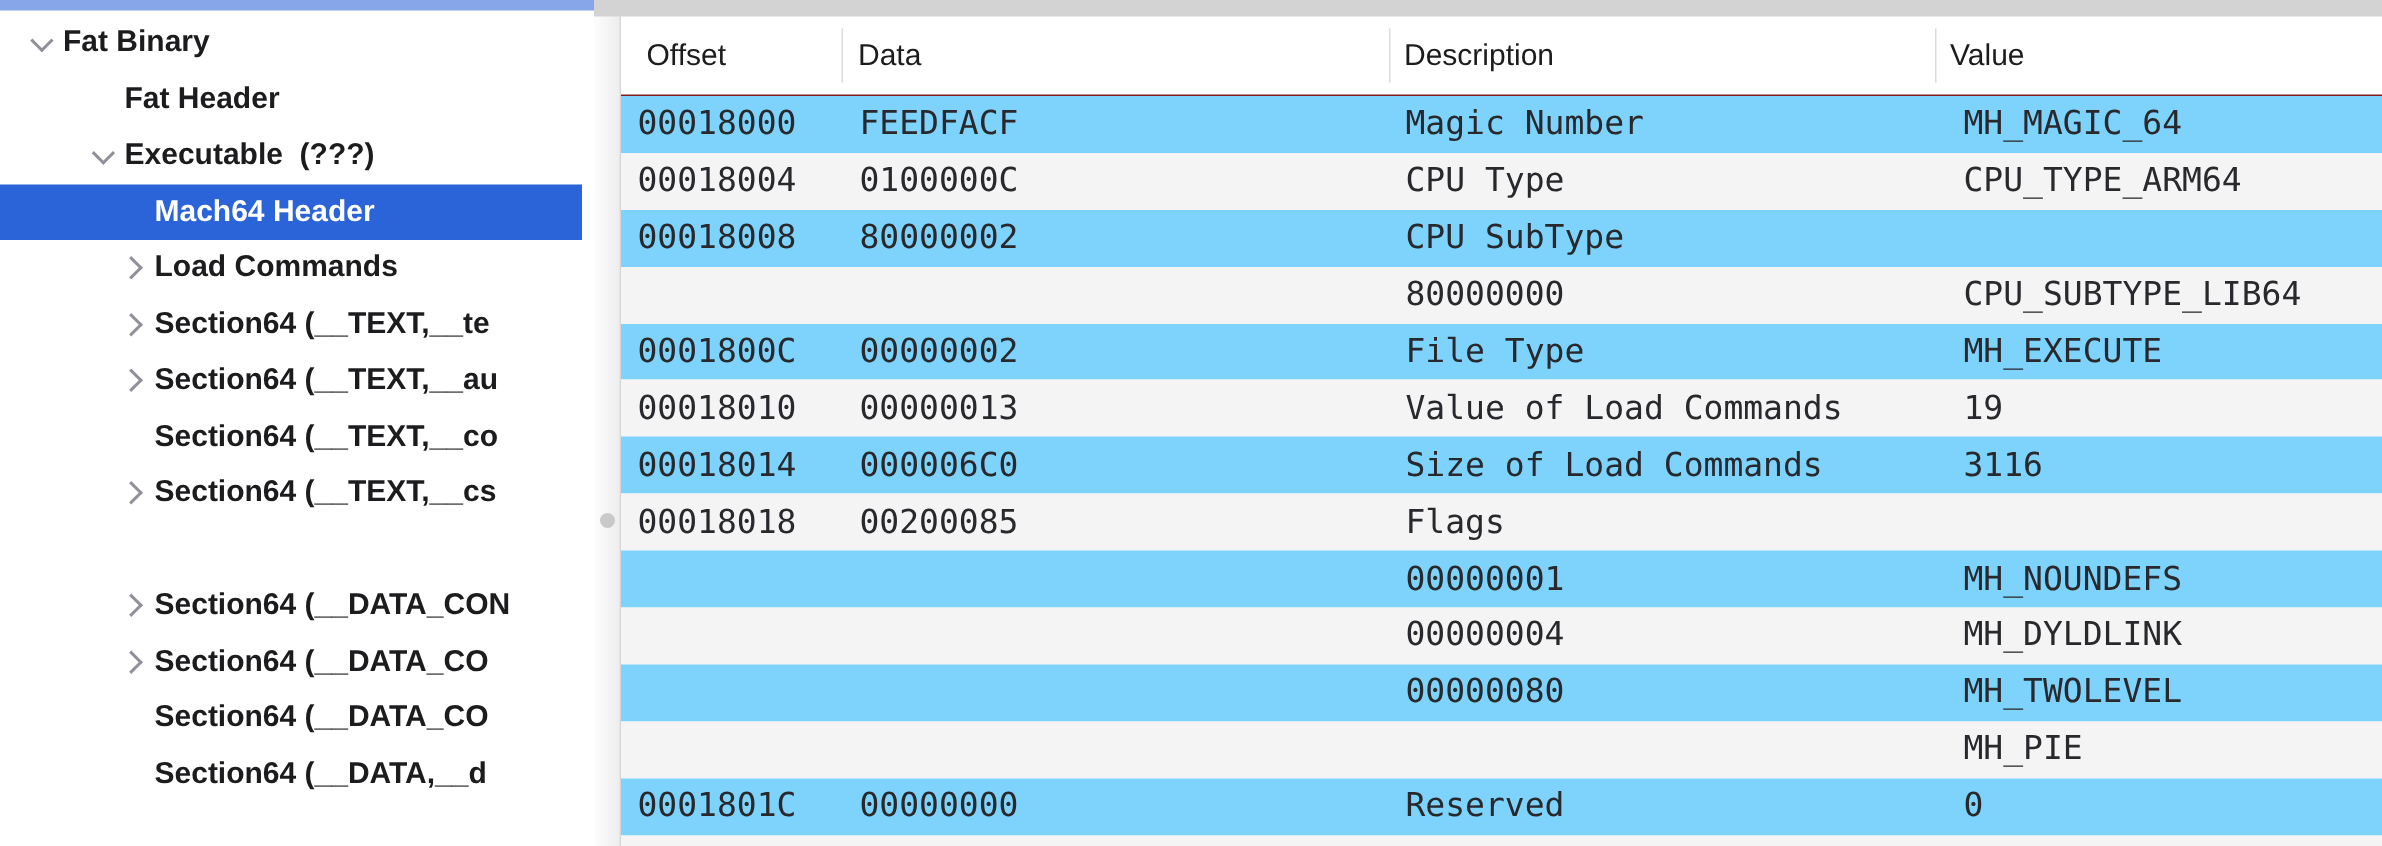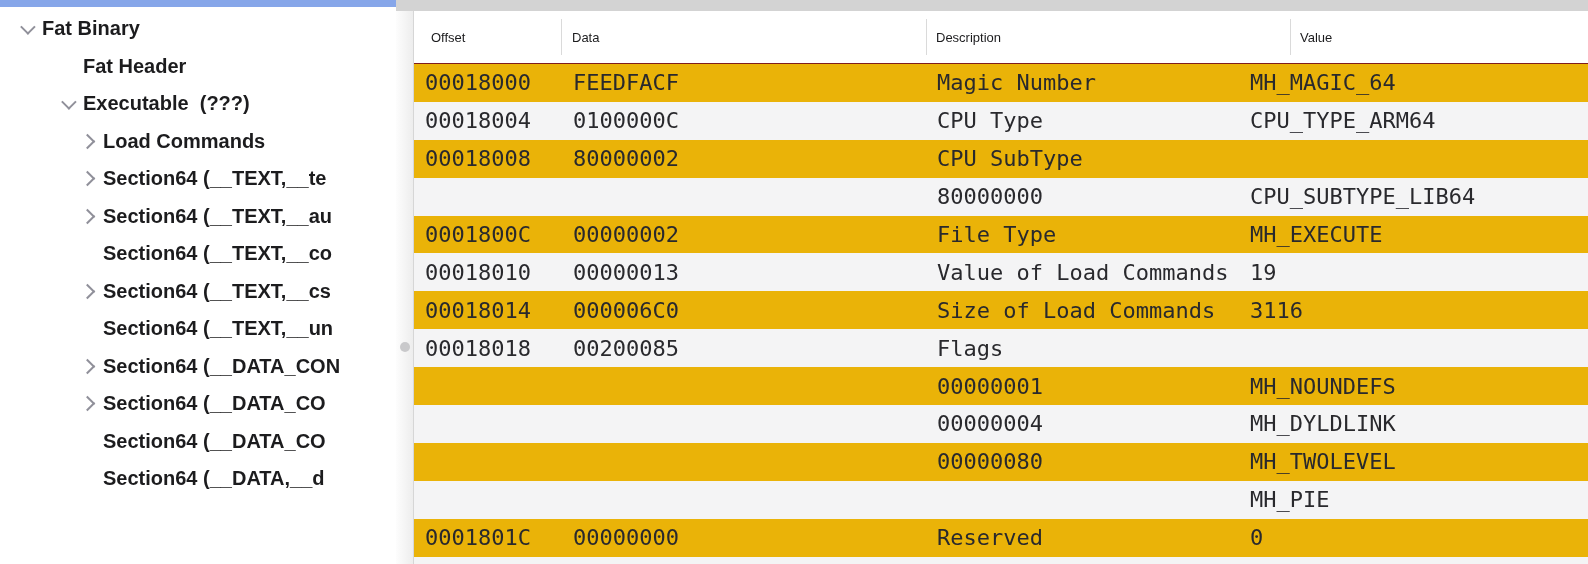--- a/index.html
+++ b/index.html
@@ -27,51 +27,55 @@
 
   
   .gutter{position:absolute;left:396px;top:0;width:17px;height:564px;
           background:linear-gradient(to right,#fdfdfd,#ededed);border-right:1px solid #d6d6d6;}
   .dot{position:absolute;left:4px;top:342px;width:10px;height:10px;border-radius:50%;background:#c9c9cb;}
 
   
   .table-pane{position:absolute;left:414px;top:0;right:0;bottom:0;background:#fff;}
   .top-strip{position:absolute;left:-18px;top:0;right:0;height:11px;background:#d3d3d3;z-index:2;}
   .thead{position:absolute;left:0;top:11px;right:0;height:52px;background:#fff;
-         border-bottom:1px solid #7f1d1d;font-size:13px;color:#1c1c1e;}
+         border-bottom:1px solid #7f1d1d;font-size:20px;color:#1c1c1e;}
   .th{position:absolute;top:0;height:100%;display:flex;align-items:center;white-space:pre;}
   .th1{left:17px}.th2{left:158px}.th3{left:522px}.th4{left:886px}
   .vsep{position:absolute;top:8px;height:36px;width:1px;background:#dadada;}
   .vs1{left:147px}.vs2{left:512px}.vs3{left:876px}
   .tbody{position:absolute;left:0;top:64px;right:0;bottom:0;overflow:hidden;
          font-family:"DejaVu Sans Mono","Liberation Mono",monospace;font-size:22px;color:#29292d;}
-  .trow{position:relative;height:37.9px;background:#eab308;}
+  .trow{position:relative;height:37.9px;background:#7dd3fc;}
   .trow:nth-child(even){background:#f4f4f5;}
   .td{position:absolute;top:0;height:100%;display:flex;align-items:center;white-space:pre;}
-  .td1{left:11px}.td2{left:159px}.td3{left:523px}.td4{left:836px}
+  .td1{left:11px}.td2{left:159px}.td3{left:523px}.td4{left:895px}
 </style>
 </head>
 <body>
 
 <div class="app">
 
   <aside class="sidebar">
     <div class="tree">
         <div class="tree-row lvl0">
     <span class="chev down"><i></i></span>
     <span class="lbl">Fat Binary</span>
   </div>
         <div class="tree-row lvl1">
     <span class="chev"></span>
     <span class="lbl">Fat Header</span>
   </div>
         <div class="tree-row lvl1">
     <span class="chev down"><i></i></span>
     <span class="lbl">Executable  (???)</span>
   </div>
+        <div class="tree-row lvl2 selected">
+    <span class="chev"></span>
+    <span class="lbl">Mach64 Header</span>
+  </div>
         <div class="tree-row lvl2">
     <span class="chev right"><i></i></span>
     <span class="lbl">Load Commands</span>
   </div>
         <div class="tree-row lvl2">
     <span class="chev right"><i></i></span>
     <span class="lbl">Section64 (__TEXT,__te</span>
   </div>
         <div class="tree-row lvl2">
     <span class="chev right"><i></i></span>
@@ -80,21 +84,20 @@
         <div class="tree-row lvl2">
     <span class="chev"></span>
     <span class="lbl">Section64 (__TEXT,__co</span>
   </div>
         <div class="tree-row lvl2">
     <span class="chev right"><i></i></span>
     <span class="lbl">Section64 (__TEXT,__cs</span>
   </div>
         <div class="tree-row lvl2">
     <span class="chev"></span>
-    <span class="lbl">Section64 (__TEXT,__un</span>
   </div>
         <div class="tree-row lvl2">
     <span class="chev right"><i></i></span>
     <span class="lbl">Section64 (__DATA_CON</span>
   </div>
         <div class="tree-row lvl2">
     <span class="chev right"><i></i></span>
     <span class="lbl">Section64 (__DATA_CO</span>
   </div>
         <div class="tree-row lvl2">

